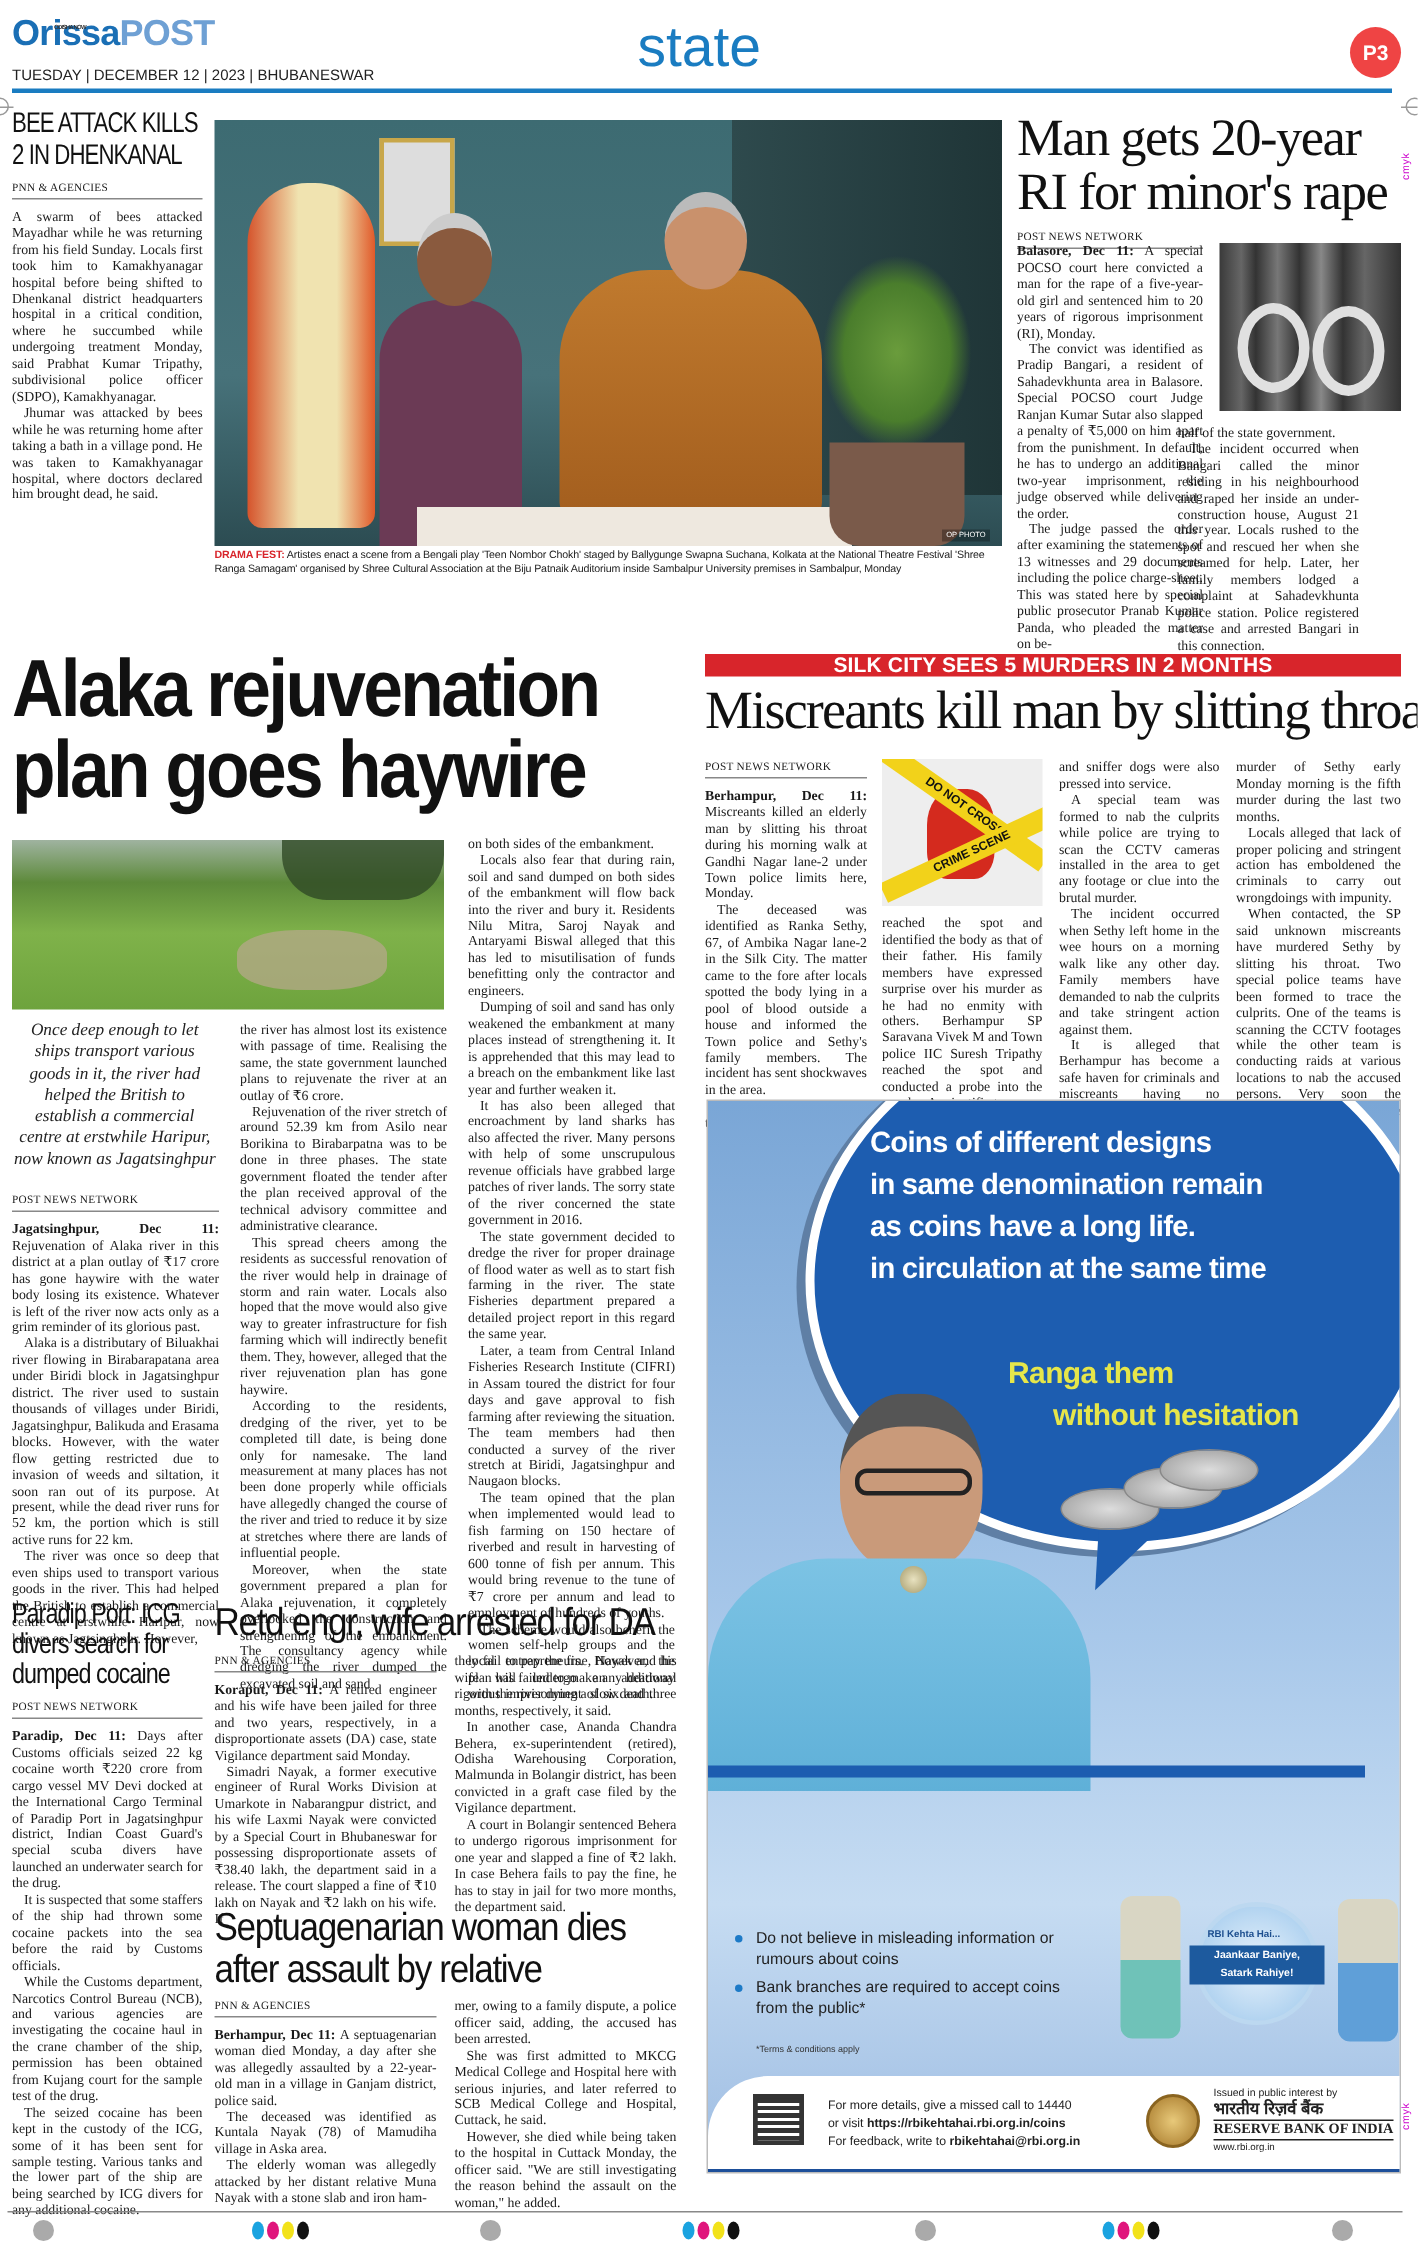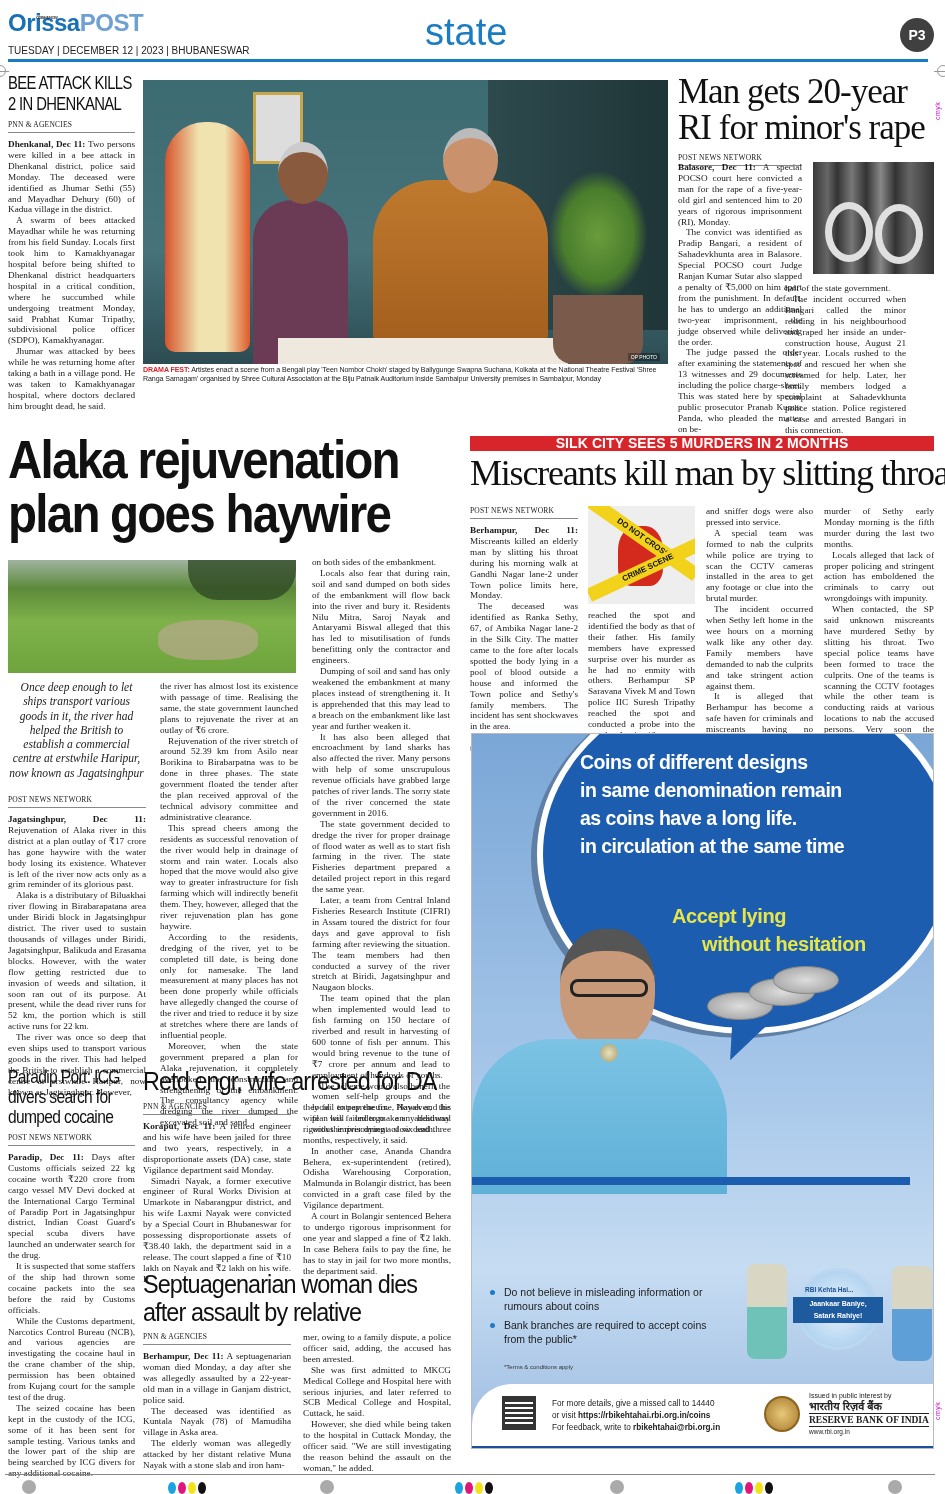--- a/index.html
+++ b/index.html
@@ -19,36 +19,35 @@
 </head>
 <body>
 
 <div class="abs sans" style="left:0;top:0;width:945px;height:62px">
   <div class="abs" style="left:8px;top:10px;font-weight:bold;font-size:24px;letter-spacing:-0.5px;line-height:26px">
     <span style="color:#1a6fb5">Orissa</span><span style="color:#6ea0d4">POST</span>
     <span class="abs" style="left:28px;top:-5px;font-size:4px;color:#333;white-space:nowrap">ODISHA NOW</span>
   </div>
   <div class="abs" style="left:8px;top:45px;font-size:10px;color:#222;white-space:nowrap">TUESDAY | DECEMBER 12 | 2023 | BHUBANESWAR</div>
   <div class="abs" style="left:425px;top:12px;font-size:38px;color:#1a7cc1;font-weight:normal;line-height:40px">state</div>
-  <div class="abs" style="left:900px;top:18px;width:34px;height:34px;border-radius:50%;background:#404040;color:#fff;font-weight:bold;font-size:14px;text-align:center;line-height:34px">
+  <div class="abs" style="left:900px;top:18px;width:34px;height:34px;border-radius:50%;background:#ef4444;color:#fff;font-weight:bold;font-size:14px;text-align:center;line-height:34px">
     <span>P3</span>
   </div>
   <div class="abs" style="left:8px;top:59px;width:920px;height:3px;background:#1a7cc1"></div>
 </div>
 <div class="regmark" style="left:-6px;top:65px"></div>
 <div class="regmark" style="left:937px;top:65px"></div>
 
 <div class="col" style="left:8px;top:72px;width:127px">
   <div class="sans" style="font-size:19px;line-height:21px;letter-spacing:-0.8px;transform:scaleX(0.78);transform-origin:left;width:163px;color:#111">
     <div>BEE ATTACK KILLS</div>
     <div>2 IN DHENKANAL</div>
   </div>
   <div class="byline" style="margin-top:6px;text-transform:none">PNN &amp; AGENCIES</div>
   <div>
-    <p class="body"><span class="dl">Dhenkanal, Dec 11:</span> <span>Two persons were killed in a bee attack in Dhenkanal district, police said Monday. The deceased were identified as Jhumar Sethi (55) and Mayadhar Dehury (60) of Kadua village in the district.</span></p>
     <p class="body">A swarm of bees attacked Mayadhar while he was returning from his field Sunday. Locals first took him to Kamakhyanagar hospital before being shifted to Dhenkanal district headquarters hospital in a critical condition, where he succumbed while undergoing treatment Monday, said Prabhat Kumar Tripathy, subdivisional police officer (SDPO), Kamakhyanagar.</p>
     <p class="body">Jhumar was attacked by bees while he was returning home after taking a bath in a village pond. He was taken to Kamakhyanagar hospital, where doctors declared him brought dead, he said.</p>
   </div>
 </div>
 
 <div class="photo" style="left:143px;top:80px;width:525px;height:284px;background:linear-gradient(180deg,#3d6b72 0%,#47727a 60%,#2c4c52 100%)">
   <div class="abs" style="left:345px;top:0;width:180px;height:250px;background:linear-gradient(90deg,#2e4a4d,#1f3537)"></div>
   <div class="abs" style="left:110px;top:12px;width:50px;height:72px;background:#ddd;border:3px solid #c8a74a"></div>
   <div class="abs" style="left:22px;top:42px;width:85px;height:230px;background:linear-gradient(90deg,#d5542c,#f0e3b0 40%,#f0e3b0 70%,#e05a2a);border-radius:40px 40px 10px 10px"></div>
   <div class="abs" style="left:110px;top:120px;width:95px;height:164px;background:#6b3a55;border-radius:40px 40px 0 0"></div>
@@ -153,21 +152,21 @@
 <div class="abs sans" style="left:471px;top:733px;width:463px;height:716px;background:linear-gradient(180deg,#7aa6d6 0%,#a8c8ea 50%,#c6dcf2 75%,#9dbce2 100%);border:1px solid #bbb;overflow:hidden">
   <div class="abs" style="left:65px;top:-60px;width:420px;height:360px;background:#1d5db0;border-radius:50%;border:6px solid #fff;box-shadow:-6px 4px 0 #5f7fa5"></div>
   <div class="abs" style="left:250px;top:270px;width:0;height:0;border-left:18px solid transparent;border-right:30px solid transparent;border-top:60px solid #1d5db0;transform:rotate(20deg)"></div>
   <div class="abs" style="left:108px;top:14px;color:#fff;font-weight:bold;font-size:19.5px;line-height:28px;letter-spacing:-0.5px;white-space:nowrap">
     <div>Coins of different designs</div>
     <div>in same denomination remain</div>
     <div>as coins have a long life.</div>
     <div>in circulation at the same time</div>
   </div>
   <div class="abs" style="left:200px;top:168px;color:#e6e64a;font-weight:bold;font-size:20px;line-height:28px;white-space:nowrap;letter-spacing:-0.4px">
-    <div>Accept lying</div>
+    <div>Ranga them</div>
     <div style="margin-left:30px">without hesitation</div>
   </div>
   <div class="abs" style="left:235px;top:238px;width:130px;height:50px">
     <div class="abs" style="left:0;top:20px;width:66px;height:28px;border-radius:50%;background:radial-gradient(#ddd,#999);border:1px solid #888"></div>
     <div class="abs" style="left:42px;top:6px;width:66px;height:28px;border-radius:50%;background:radial-gradient(#ddd,#999);border:1px solid #888"></div>
     <div class="abs" style="left:66px;top:-6px;width:66px;height:28px;border-radius:50%;background:radial-gradient(#ddd,#999);border:1px solid #888"></div>
   </div>
   <div class="abs" style="left:0;top:195px;width:255px;height:260px">
     <div class="abs" style="left:88px;top:0;width:95px;height:120px;background:#c99a7a;border-radius:45%;border-top:22px solid #555"></div>
     <div class="abs" style="left:98px;top:50px;width:78px;height:18px;border:3px solid #222;border-radius:8px"></div>

